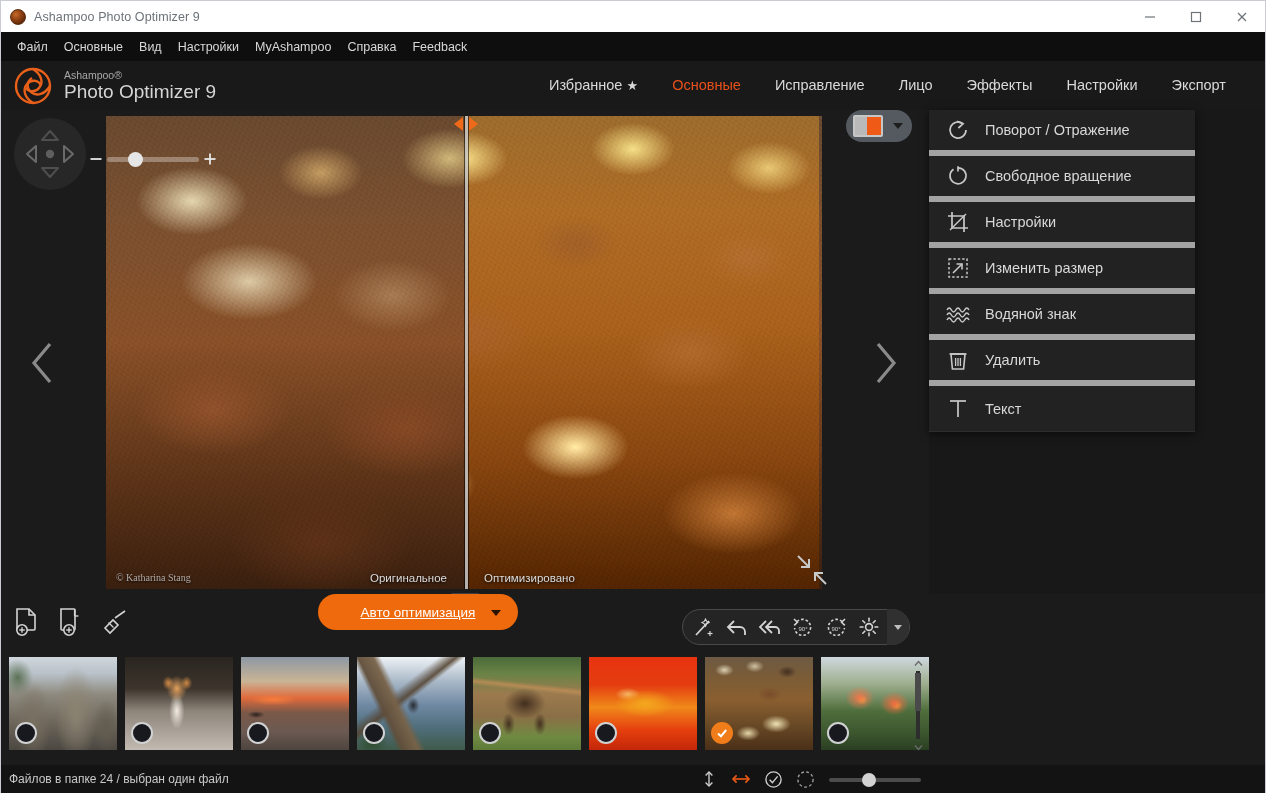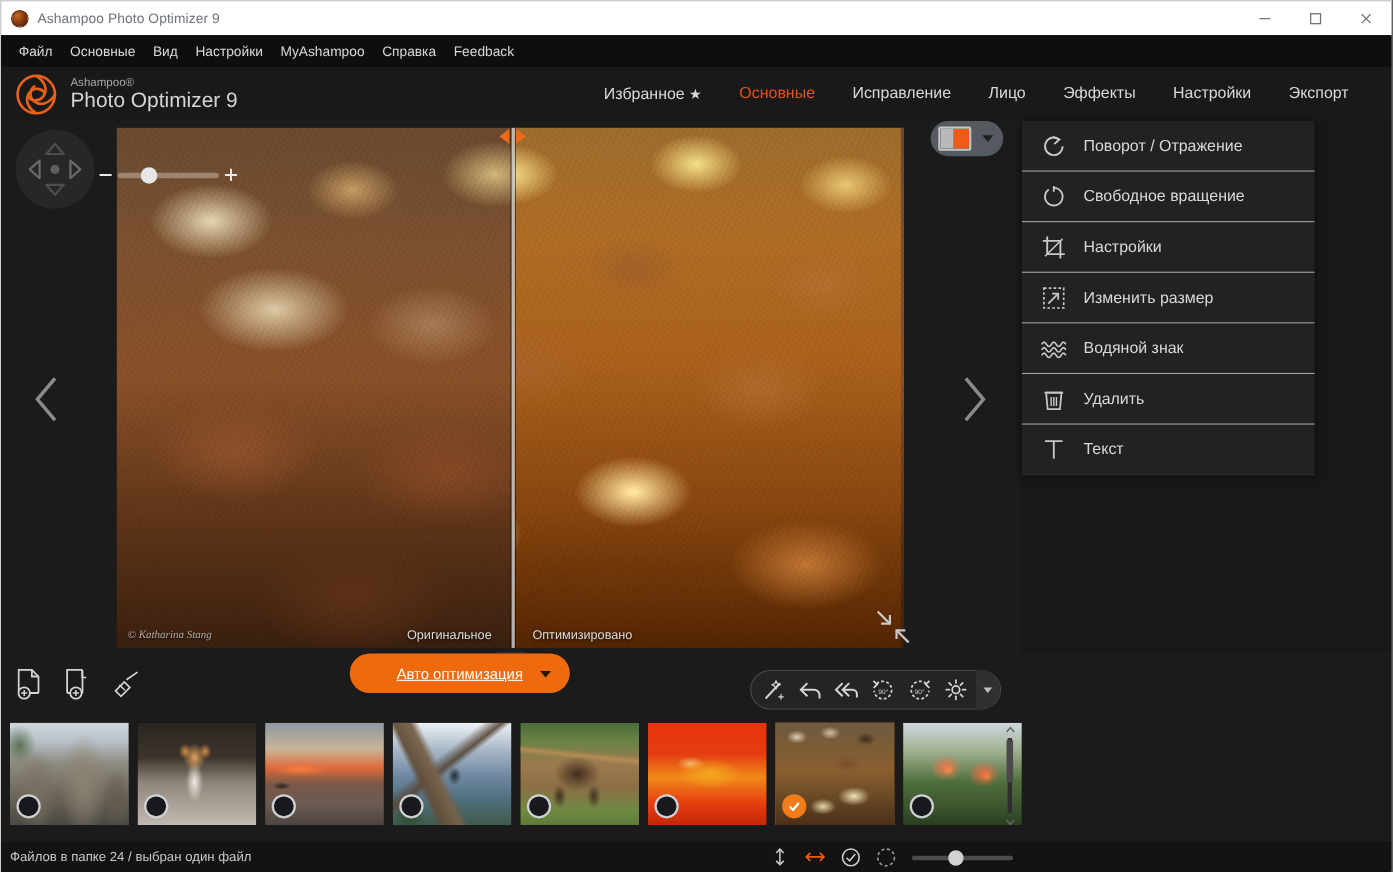--- a/index.html
+++ b/index.html
@@ -187,21 +187,21 @@
   .split-handle {
     position: absolute; top: 1px; width: 0; height: 0;
     border-top: 7px solid transparent; border-bottom: 7px solid transparent;
   }
   .split-handle.left  { left: -11px;  border-right: 9px solid #ef6a18; }
   .split-handle.right { left: 4px;    border-left: 9px solid #ef6a18; }
 
   #watermark {
     position: absolute; left: 10px; bottom: 6px;
     font-family: "Liberation Serif", serif;
-    font-style: italic; font-size: 10px; color: rgba(255,255,255,.62);
+    font-size: 10px; color: rgba(255,255,255,.62);
     text-shadow: 0 1px 2px rgba(0,0,0,.8);
   }
   .view-label {
     position: absolute; bottom: 5px;
     font-size: 11.5px; color: #dcdcdc;
     text-shadow: 0 1px 3px rgba(0,0,0,.9);
   }
   #label-original  { left: 264px; }
   #label-optimized { left: 378px; }
 
@@ -246,21 +246,21 @@
     width: 336px; height: 484px;
     background: #181818;
   }
   #flyout {
     position: absolute; left: 0; top: 0; width: 266px;
     background: #222222;
     box-shadow: 0 2px 8px rgba(0,0,0,.6);
   }
   .flyout-item {
     height: 46px; display: flex; align-items: center;
-    border-bottom: 1px solid #a3a3a3;
+    border-bottom: 6px solid #a3a3a3;
     padding-left: 14px; cursor: default;
   }
   .flyout-item:last-child { border-bottom: 1px solid #2d2d2d; }
   .flyout-icon {
     width: 30px; height: 30px; flex: 0 0 auto;
     display: flex; align-items: center; justify-content: center;
     margin-right: 12px;
   }
   .flyout-label { font-size: 14.5px; color: #d8d8d8; }
 

